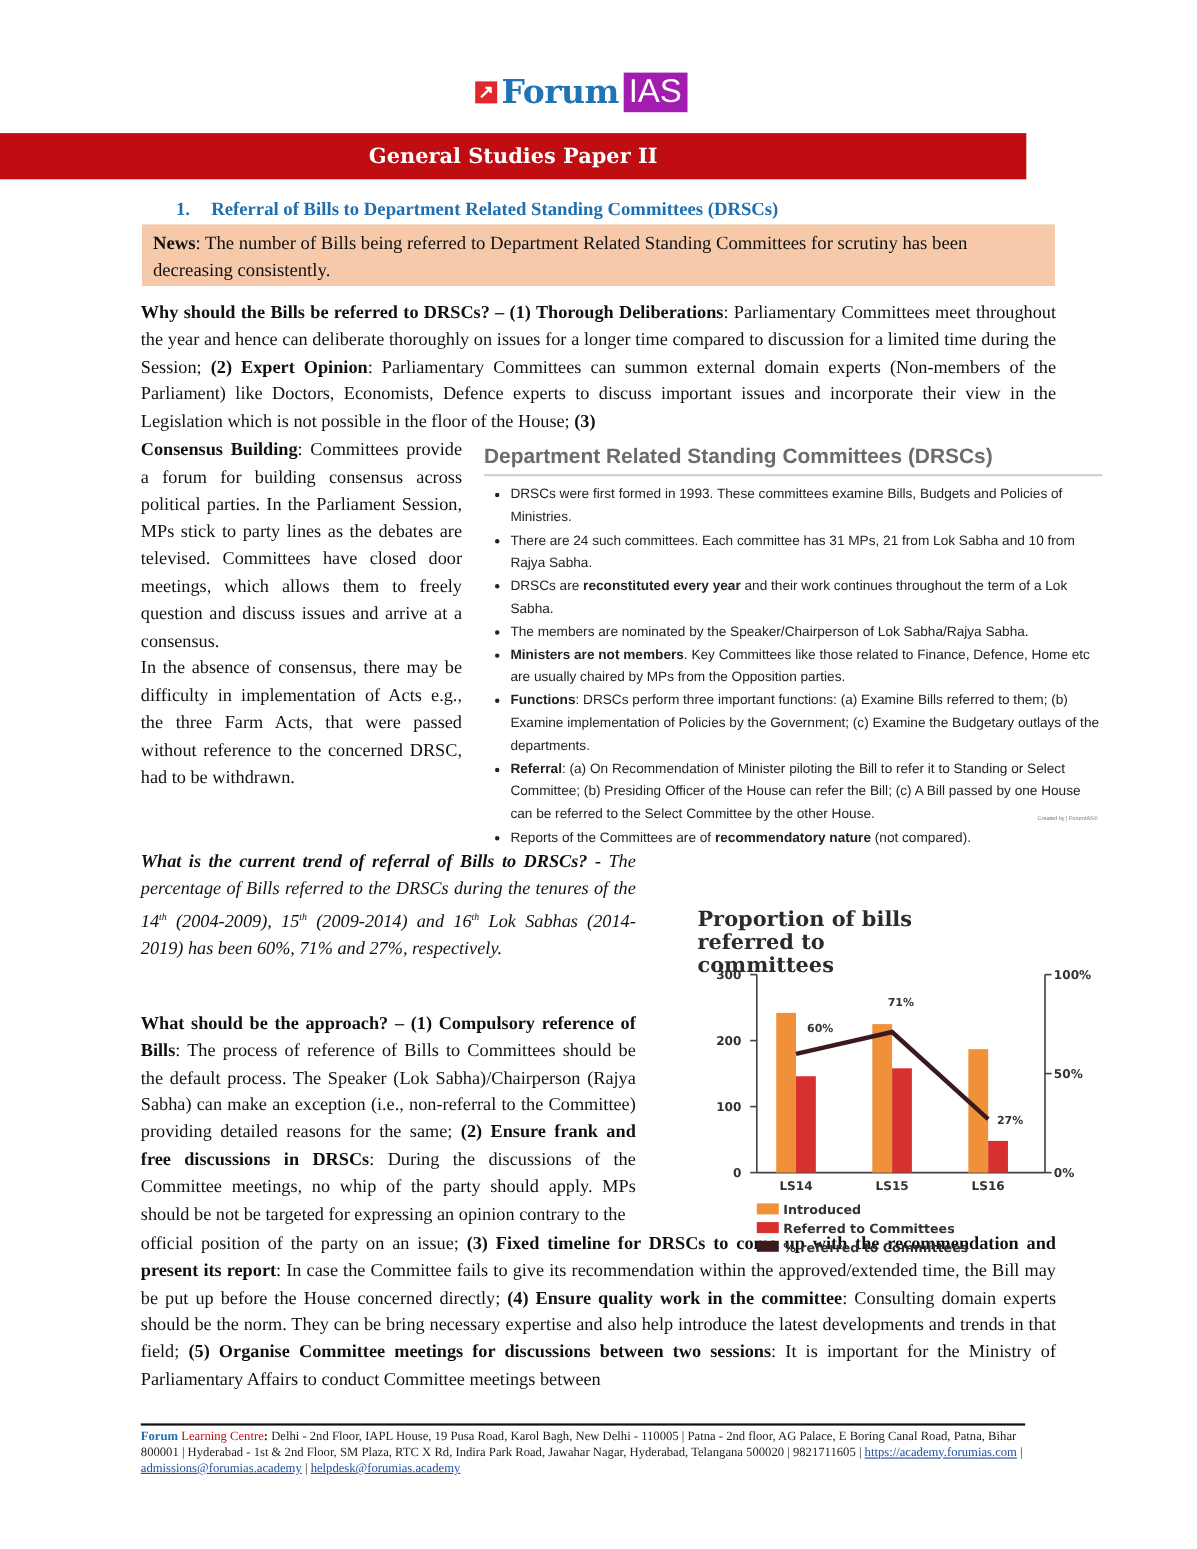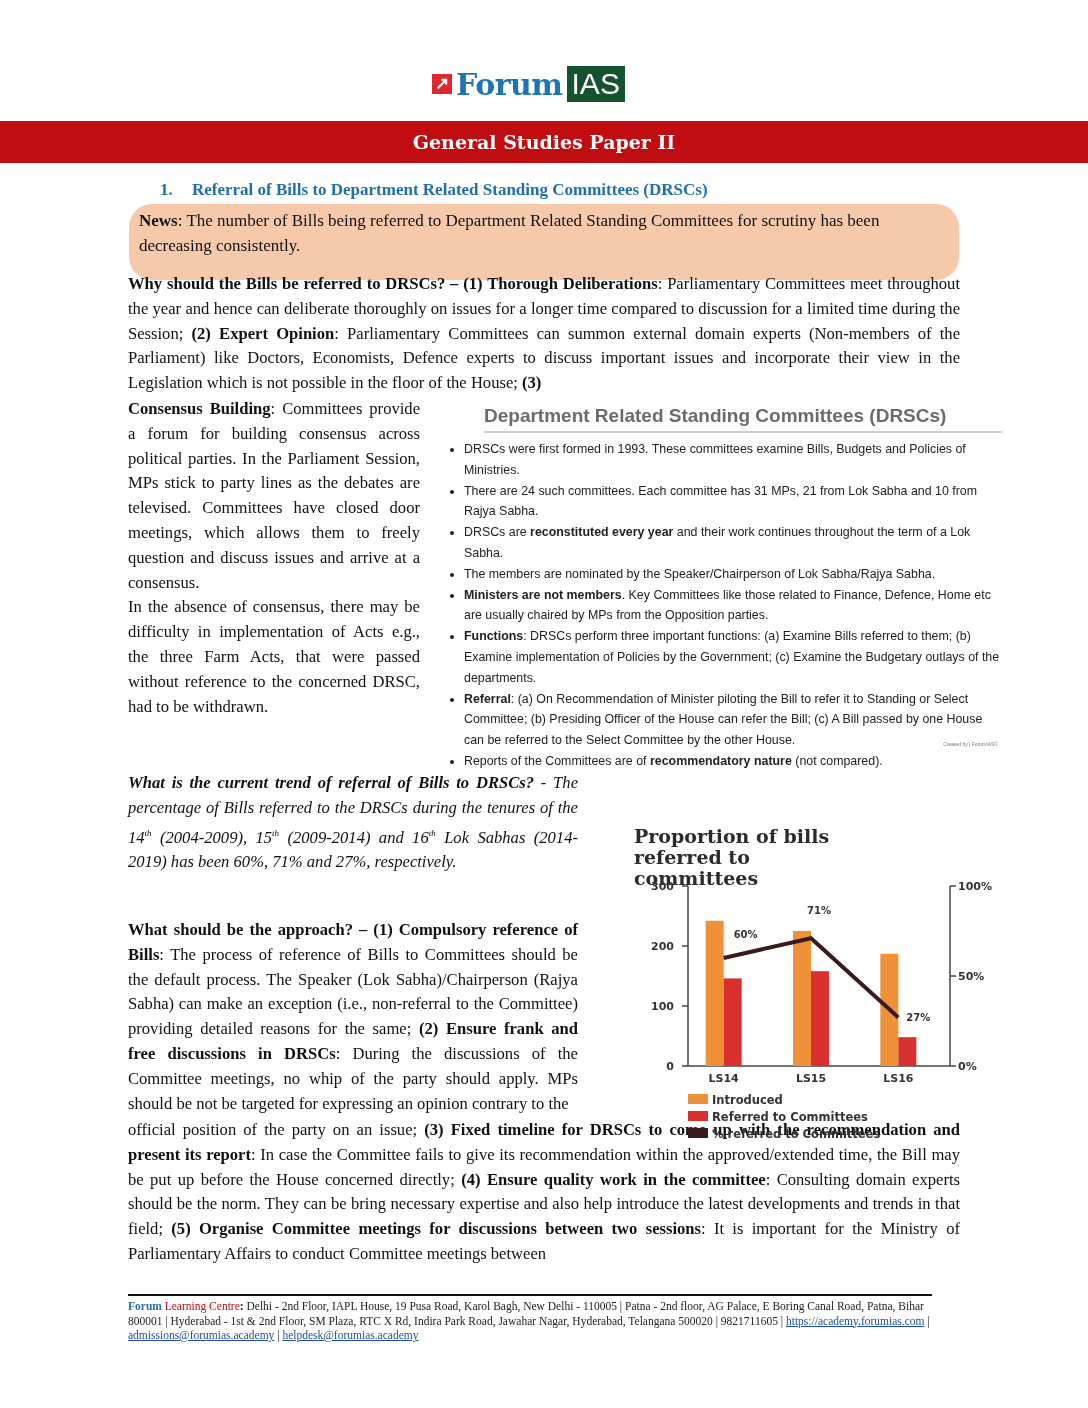--- a/index.html
+++ b/index.html
@@ -1,34 +1,34 @@
 <!DOCTYPE html>
 <html><head>
 <meta charset="utf-8">
 <style>
   html, body { margin:0; padding:0; background:#ffffff; }
   body { width:1088px; height:1408px; position:relative; overflow:hidden; font-family:"DejaVu Serif", serif; color:#111; }
   .logo { position:absolute; left:432px; top:66px; height:36px; display:flex; align-items:center; }
   .logo-arrow { width:20px; height:20px; background:#e0272b; color:#fff; font-family:"Liberation Sans",sans-serif; font-weight:bold; font-size:17px; line-height:20px; text-align:center; margin-right:4px; }
   .logo-forum { font-family:"DejaVu Serif", serif; font-weight:bold; font-size:30px; color:#1f74b6; letter-spacing:-0.5px; }
-  .logo-ias { background:#14532d; color:#fff; font-family:"Liberation Sans",sans-serif; font-size:30px; padding:0 5px; margin-left:4px; line-height:36px; }
-  .banner { position:absolute; left:0; top:121px; width:1088px; height:42px; background:#c00d12; color:#fff; text-align:center; font-family:"DejaVu Serif",serif; font-weight:bold; font-size:19px; line-height:42px; }
+  .logo-ias { background:#a21caf; color:#fff; font-family:"Liberation Sans",sans-serif; font-size:30px; padding:0 5px; margin-left:4px; line-height:36px; }
+  .banner { position:absolute; left:0; top:121px; width:933px; height:42px; background:#c00d12; color:#fff; text-align:center; font-family:"DejaVu Serif",serif; font-weight:bold; font-size:19px; line-height:42px; }
   .sec-title { position:absolute; left:160px; top:180px; font-family:Liberation Serif, serif; font-size:17px; color:#1f6fb0; font-weight:bold; }
   .sec-title .num { display:inline-block; width:32px; }
-  .newsbox { position:absolute; left:129px; top:204px; width:830px; height:76px; background:#f6c9ab; padding:4px 10px; box-sizing:border-box; font-family:"Liberation Serif",serif; font-size:17px; line-height:25px;border-radius:23px; }
+  .newsbox { position:absolute; left:129px; top:204px; width:830px; height:56px; background:#f6c9ab; padding:4px 10px; box-sizing:border-box; font-family:"Liberation Serif",serif; font-size:17px; line-height:25px; }
   .para { position:absolute; font-family:"Liberation Serif",serif; font-size:16.6px; line-height:24.8px; text-align:justify; }
   .para b { font-weight:bold; }
   .p1 { left:128px; top:272px; width:832px; }
   .p2 { left:128px; top:397px; width:292px; }
   .p3 { left:128px; top:771px; width:450px;font-style:italic; }
   .p4 { left:128px; top:894px; width:450px;margin-top:24px; }
   .p5 { left:128px; top:1118px; width:832px; }
   sup { font-size:9px; }
   .info { position:absolute; left:440px; top:405px; width:562px; font-family:"Liberation Sans",sans-serif; }
-  .info-title { font-size:19px; font-weight:bold; color:#6b6b6b; padding-bottom:4px; border-bottom:2px solid #cfcfcf;margin-left:44px; }
+  .info-title { font-size:19px; font-weight:bold; color:#6b6b6b; padding-bottom:4px; border-bottom:2px solid #cfcfcf; }
   .info ul { margin:6px 0 0 0; padding-left:24px; font-size:12.4px; line-height:20.8px; color:#222; }
   .info li { margin:0; }
   .info-credit { position:absolute; right:4px; top:336px; font-size:5px; color:#777; }
   .chart { position:absolute; left:620px; top:780px; width:390px; height:330px;margin-top:40px; }
   .chart-title { position:absolute; left:14px; top:6px; font-family:"DejaVu Serif",serif; font-weight:bold; font-size:19px; line-height:21px; color:#2b2b2b; }
   .footer-rule { position:absolute; left:128px; top:1294px; width:804px; height:2px; background:#111; }
   .footer { position:absolute; left:128px; top:1299px; width:804px; font-family:"Liberation Serif",serif; font-size:11.5px; line-height:14.5px; color:#222; }
   .footer .f-blue { color:#1f6fb0; font-weight:bold; }
   .footer .f-red { color:#c00d12; }
   .footer a { color:#1f4fa0; text-decoration:underline; }

